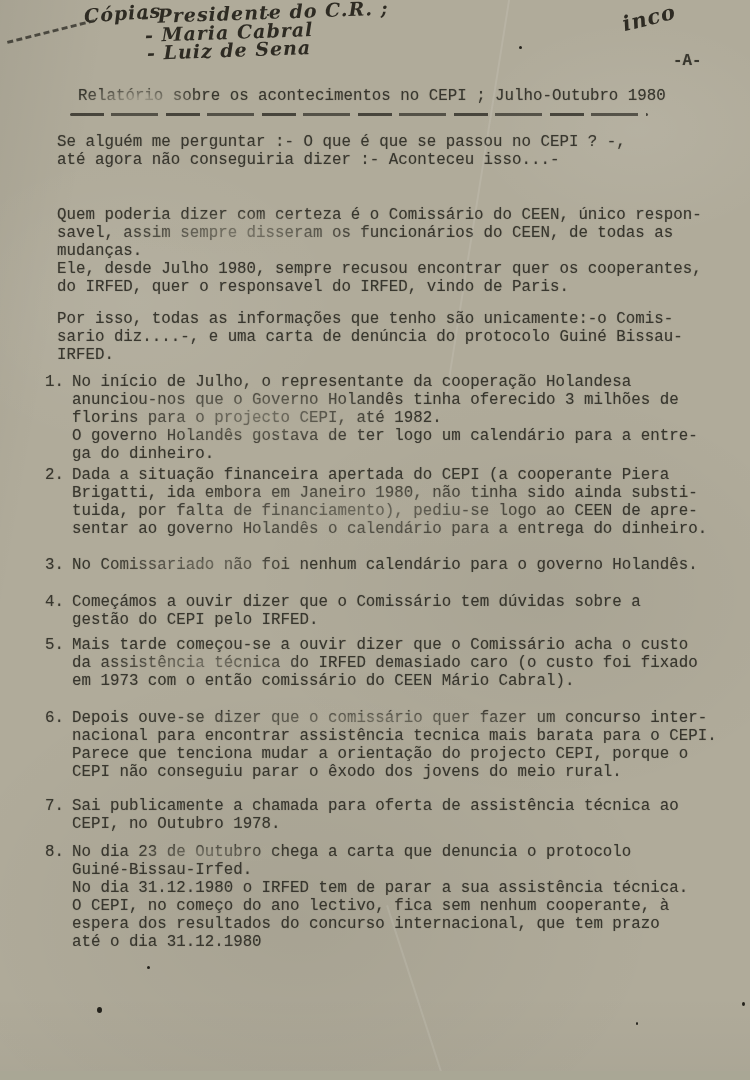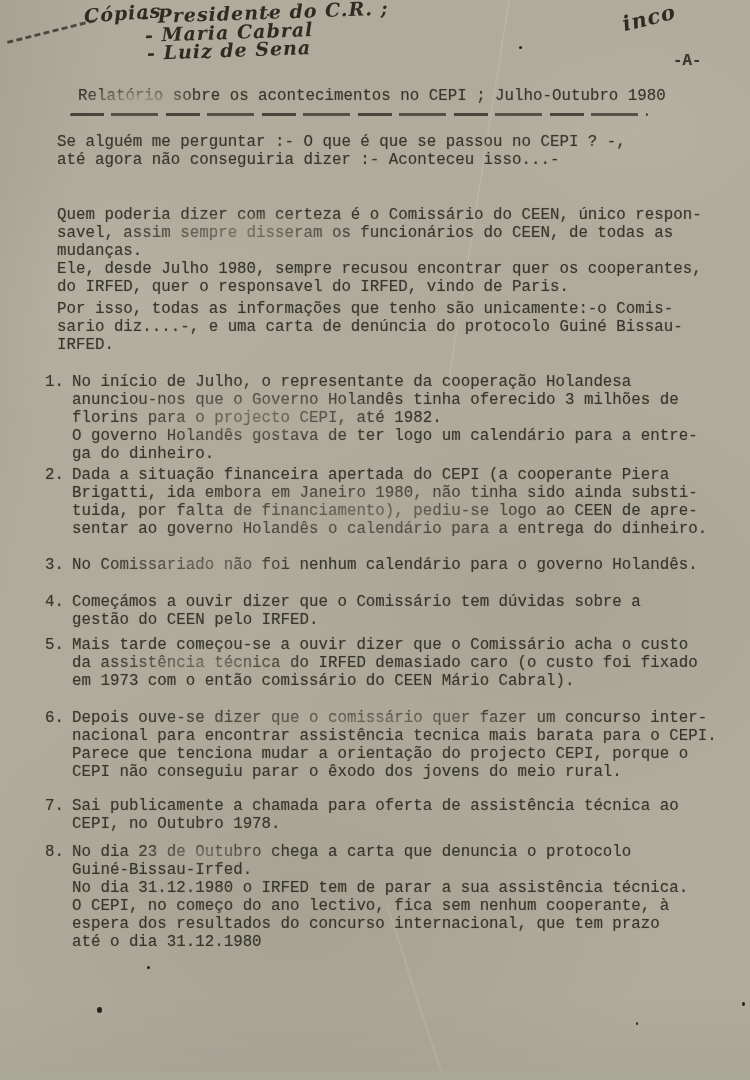--- a/index.html
+++ b/index.html
@@ -67,21 +67,21 @@
 <div class="type" style="left:78px;top:87px;width:660px;">Relatório sobre os acontecimentos no CEPI ; Julho-Outubro 1980</div>
 <div class="rule"></div>
 
 <div class="type" style="left:57px;top:133px;width:680px;">Se alguém me perguntar :- O que é que se passou no CEPI ? -,
 até agora não conseguiria dizer :- Aconteceu isso...-</div>
 <div class="type" style="left:57px;top:206px;width:680px;">Quem poderia dizer com certeza é o Comissário do CEEN, único respon-
 savel, assim sempre disseram os funcionários do CEEN, de todas as
 mudanças.
 Ele, desde Julho 1980, sempre recusou encontrar quer os cooperantes,
 do IRFED, quer o responsavel do IRFED, vindo de Paris.</div>
-<div class="type" style="left:57px;top:300px;width:680px;">Por isso, todas as informações que tenho são unicamente:-o Comis-
+<div class="type" style="left:57px;top:310px;width:680px;">Por isso, todas as informações que tenho são unicamente:-o Comis-
 sario diz....-, e uma carta de denúncia do protocolo Guiné Bissau-
 IRFED.</div>
 
 <div class="item type" style="top:373px;">
   <span class="num">1.</span>
   <span class="txt">No início de Julho, o representante da cooperação Holandesa
 anunciou-nos que o Governo Holandês tinha oferecido 3 milhões de
 florins para o projecto CEPI, até 1982.
 O governo Holandês gostava de ter logo um calendário para a entre-
 ga do dinheiro.</span>
@@ -93,21 +93,21 @@
 tuida, por falta de financiamento), pediu-se logo ao CEEN de apre-
 sentar ao governo Holandês o calendário para a entrega do dinheiro.</span>
 </div>
 <div class="item type" style="top:556px;">
   <span class="num">3.</span>
   <span class="txt">No Comissariado não foi nenhum calendário para o governo Holandês.</span>
 </div>
 <div class="item type" style="top:593px;">
   <span class="num">4.</span>
   <span class="txt">Começámos a ouvir dizer que o Comissário tem dúvidas sobre a
-gestão do CEEN pelo IRFED.</span>
+gestão do CEPI pelo IRFED.</span>
 </div>
 <div class="item type" style="top:636px;">
   <span class="num">5.</span>
   <span class="txt">Mais tarde começou-se a ouvir dizer que o Comissário acha o custo
 da assistência técnica do IRFED demasiado caro (o custo foi fixado
 em 1973 com o então comissário do CEEN Mário Cabral).</span>
 </div>
 <div class="item type" style="top:709px;">
   <span class="num">6.</span>
   <span class="txt">Depois ouve-se dizer que o comissário quer fazer um concurso inter-

